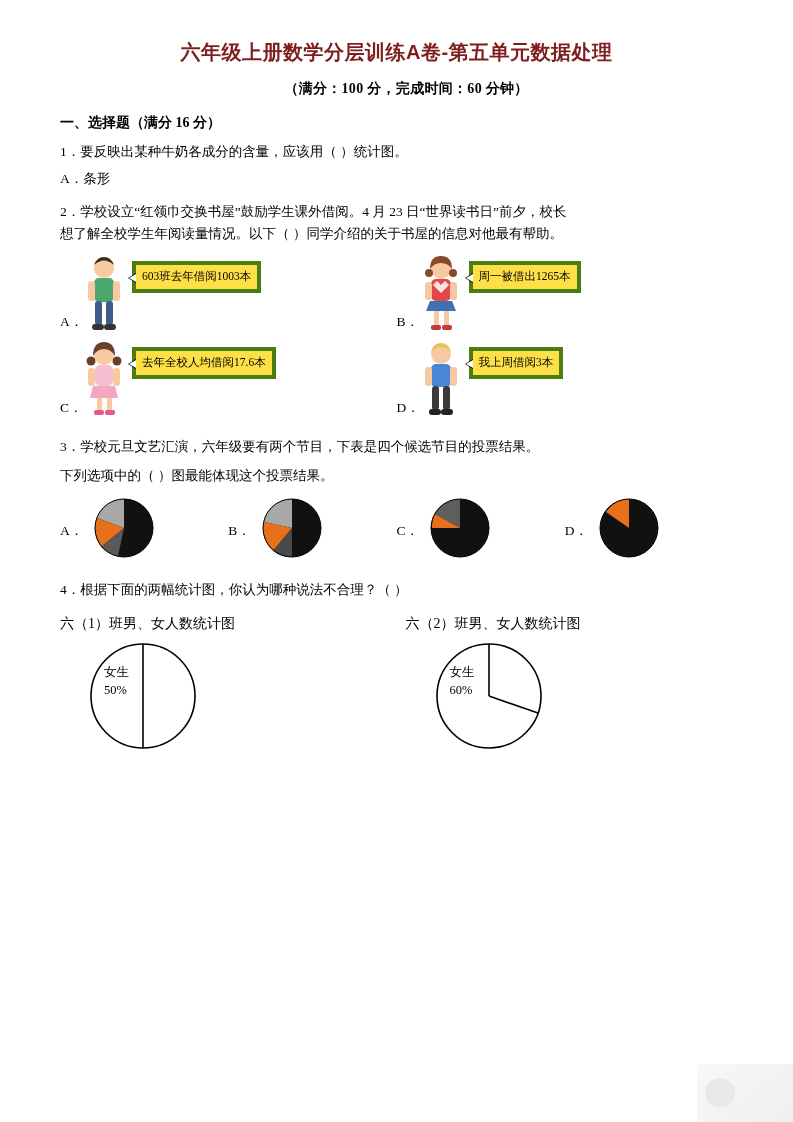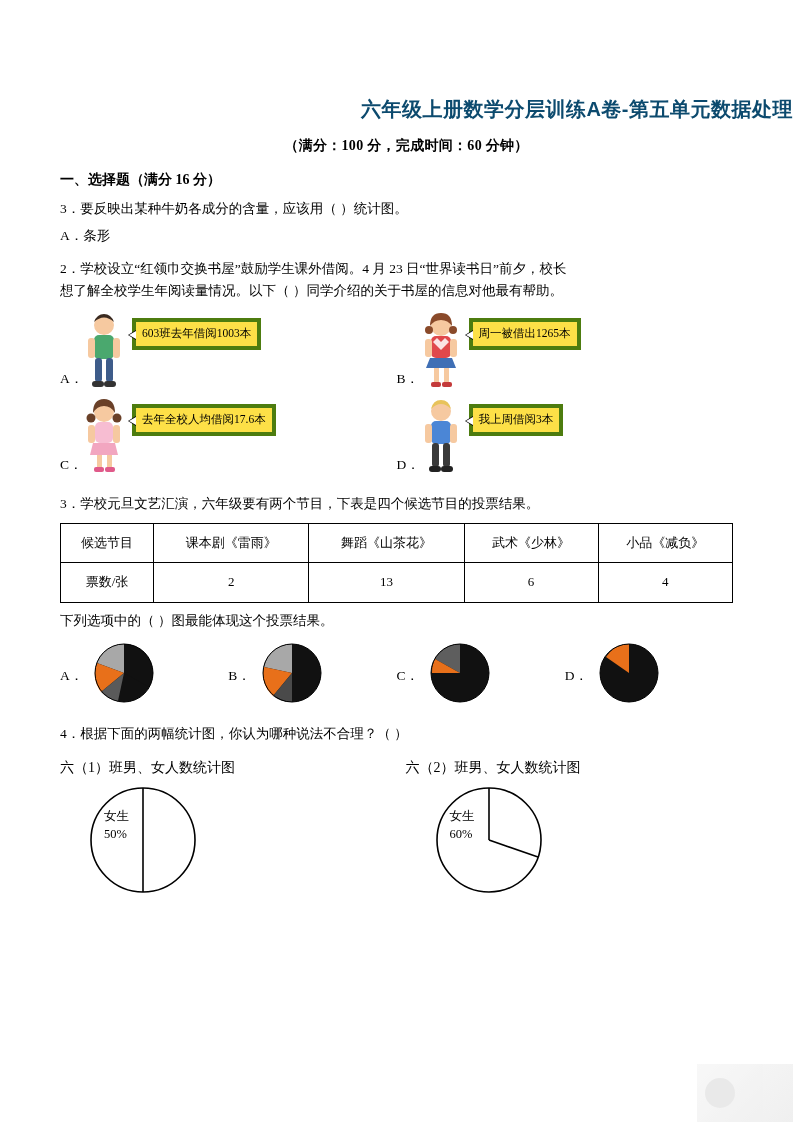--- a/index.html
+++ b/index.html
@@ -11,26 +11,26 @@
     position:relative;
     overflow:hidden;
   }
   .page{
     position:absolute;
     left:0;top:0;
     width:793px;height:1122px;
     padding:0;
   }
   .title{
-    text-align:right;
+    text-align:center;
     font-family:"Liberation Sans", sans-serif;
     font-weight:bold;
     font-size:20px;
-    color:#0c4a6e;
-    margin-top:96px;
+    color:#7f1d1d;
+    margin-top:39px;
     letter-spacing:0.5px;
   }
   .subtitle{
     text-align:center;
     font-weight:bold;
     font-size:14px;
     margin-top:14px;
     letter-spacing:0.3px;
     padding-left:20px;
   }
@@ -175,21 +175,21 @@
 
 <div class="page">
 
   <div class="title">六年级上册数学分层训练A卷-第五单元数据处理</div>
   <div class="subtitle">（满分：100 分，完成时间：60 分钟）</div>
 
   <div class="content">
 
     <div class="section-head">一、选择题（满分 16 分）</div>
 
-    <div class="q">3．要反映出某种牛奶各成分的含量，应该用（        ）统计图。</div>
+    <div class="q">1．要反映出某种牛奶各成分的含量，应该用（        ）统计图。</div>
     <div class="opt-row">
       <div>A．条形</div>
     </div>
 
     <div class="q" style="margin-top:12px">2．学校设立“红领巾交换书屋”鼓励学生课外借阅。4 月 23 日“世界读书日”前夕，校长</div>
     <div class="q" style="margin-top:2px">想了解全校学生年阅读量情况。以下（        ）同学介绍的关于书屋的信息对他最有帮助。</div>
 
     <div class="kids-block">
       <div class="kids-row">
 
@@ -272,38 +272,20 @@
               <rect x="22" y="68" width="12" height="6" rx="3" fill="#222"></rect>
             </svg>
           </span>
           <span class="bubble">我上周借阅3本</span>
         </div>
       </div>
     </div>
 
     <div class="q" style="margin-top:14px">3．学校元旦文艺汇演，六年级要有两个节目，下表是四个候选节目的投票结果。</div>
 
-    <table class="vote">
-      <tbody>
-          <tr>
-        <td class="lead">候选节目</td>
-        <td>课本剧《雷雨》</td>
-        <td>舞蹈《山茶花》</td>
-        <td>武术《少林》</td>
-        <td>小品《减负》</td>
-      </tr>
-      <tr>
-        <td class="lead">票数/张</td>
-        <td>2</td>
-        <td>13</td>
-        <td>6</td>
-        <td>4</td>
-      </tr>
-    </tbody>
-      </table>
 
     <div class="q" style="margin-top:8px">下列选项中的（        ）图最能体现这个投票结果。</div>
 
     <div class="pie-row">
 
       <div class="pie-cell">
         <span class="lbl">A．</span>
         <span>
           <svg width="62" height="62" viewBox="0 0 62 62">
             <circle cx="31" cy="31" r="29" fill="#111"></circle>

